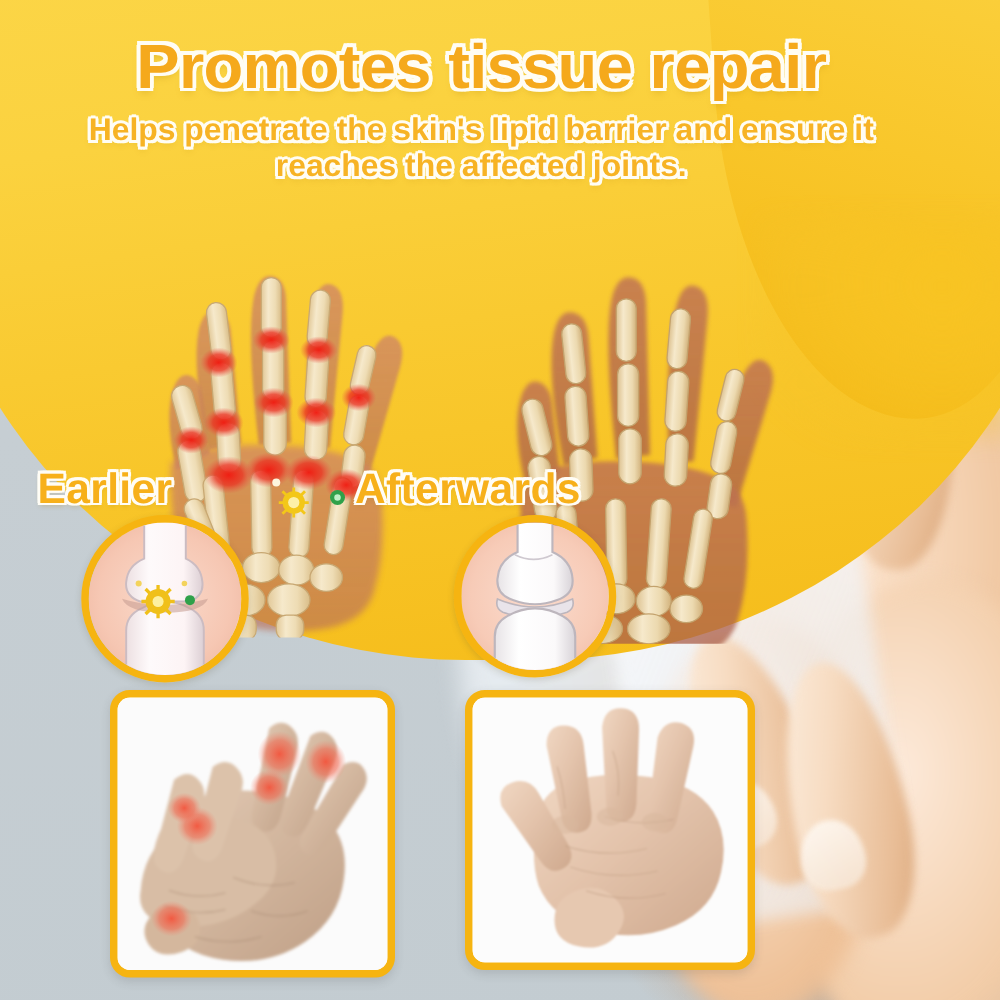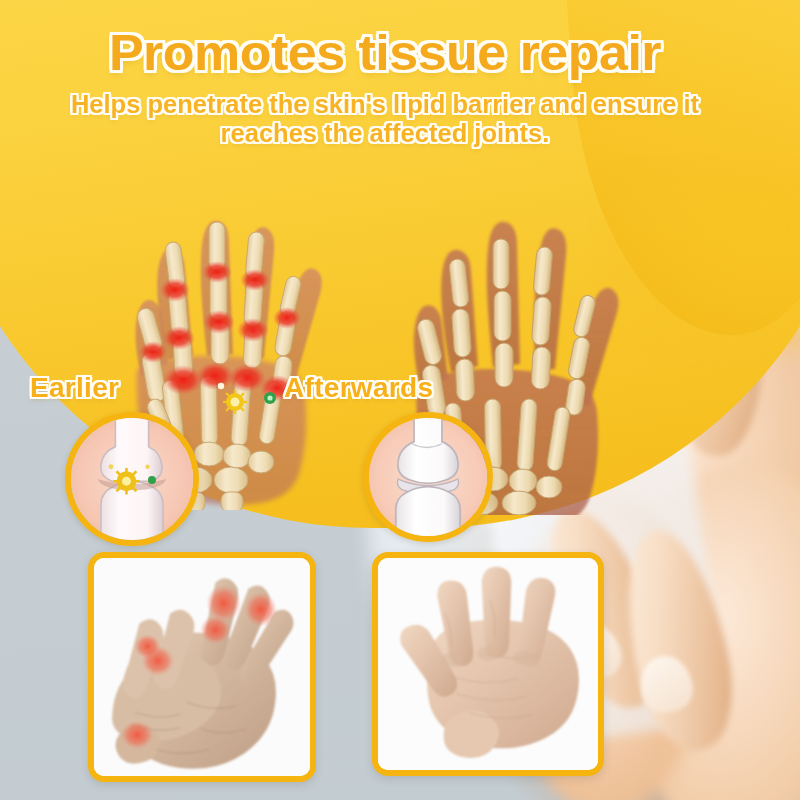--- a/index.html
+++ b/index.html
@@ -94,21 +94,21 @@
   .hand-r{left:385px;top:185px;width:250px;height:330px;}
   .hand svg{width:100%;height:100%;display:block;}
 
   
   .zoomcircle{position:absolute;border-radius:50%;border:6px solid #f6b411;overflow:hidden;
     box-shadow:0 2px 6px rgba(80,70,40,.18);}
   .zc-left{left:65px;top:412px;width:122px;height:122px;}
   .zc-right{left:363px;top:412px;width:118px;height:118px;}
   .zoomcircle svg{width:100%;height:100%;display:block;}
 
-  .ztag{position:absolute;font-size:28px;font-weight:700;color:#f7b01a;letter-spacing:.3px;
+  .ztag{position:absolute;font-size:34px;font-weight:700;color:#f7b01a;letter-spacing:.3px;
     text-shadow:
       -2px -2px 0 #fffdf6, 2px -2px 0 #fffdf6,
       -2px  2px 0 #fffdf6, 2px  2px 0 #fffdf6,
       -2.3px 0 0 #fffdf6, 2.3px 0 0 #fffdf6, 0 -2.3px 0 #fffdf6, 0 2.3px 0 #fffdf6,
       0 3px 4px rgba(170,130,30,.30);}
   .ztag-left{left:30px;top:372px;}
   .ztag-right{left:284px;top:372px;text-align:right;}
 
   
   .card{position:absolute;border:6px solid #f6b411;border-radius:16px;overflow:hidden;

